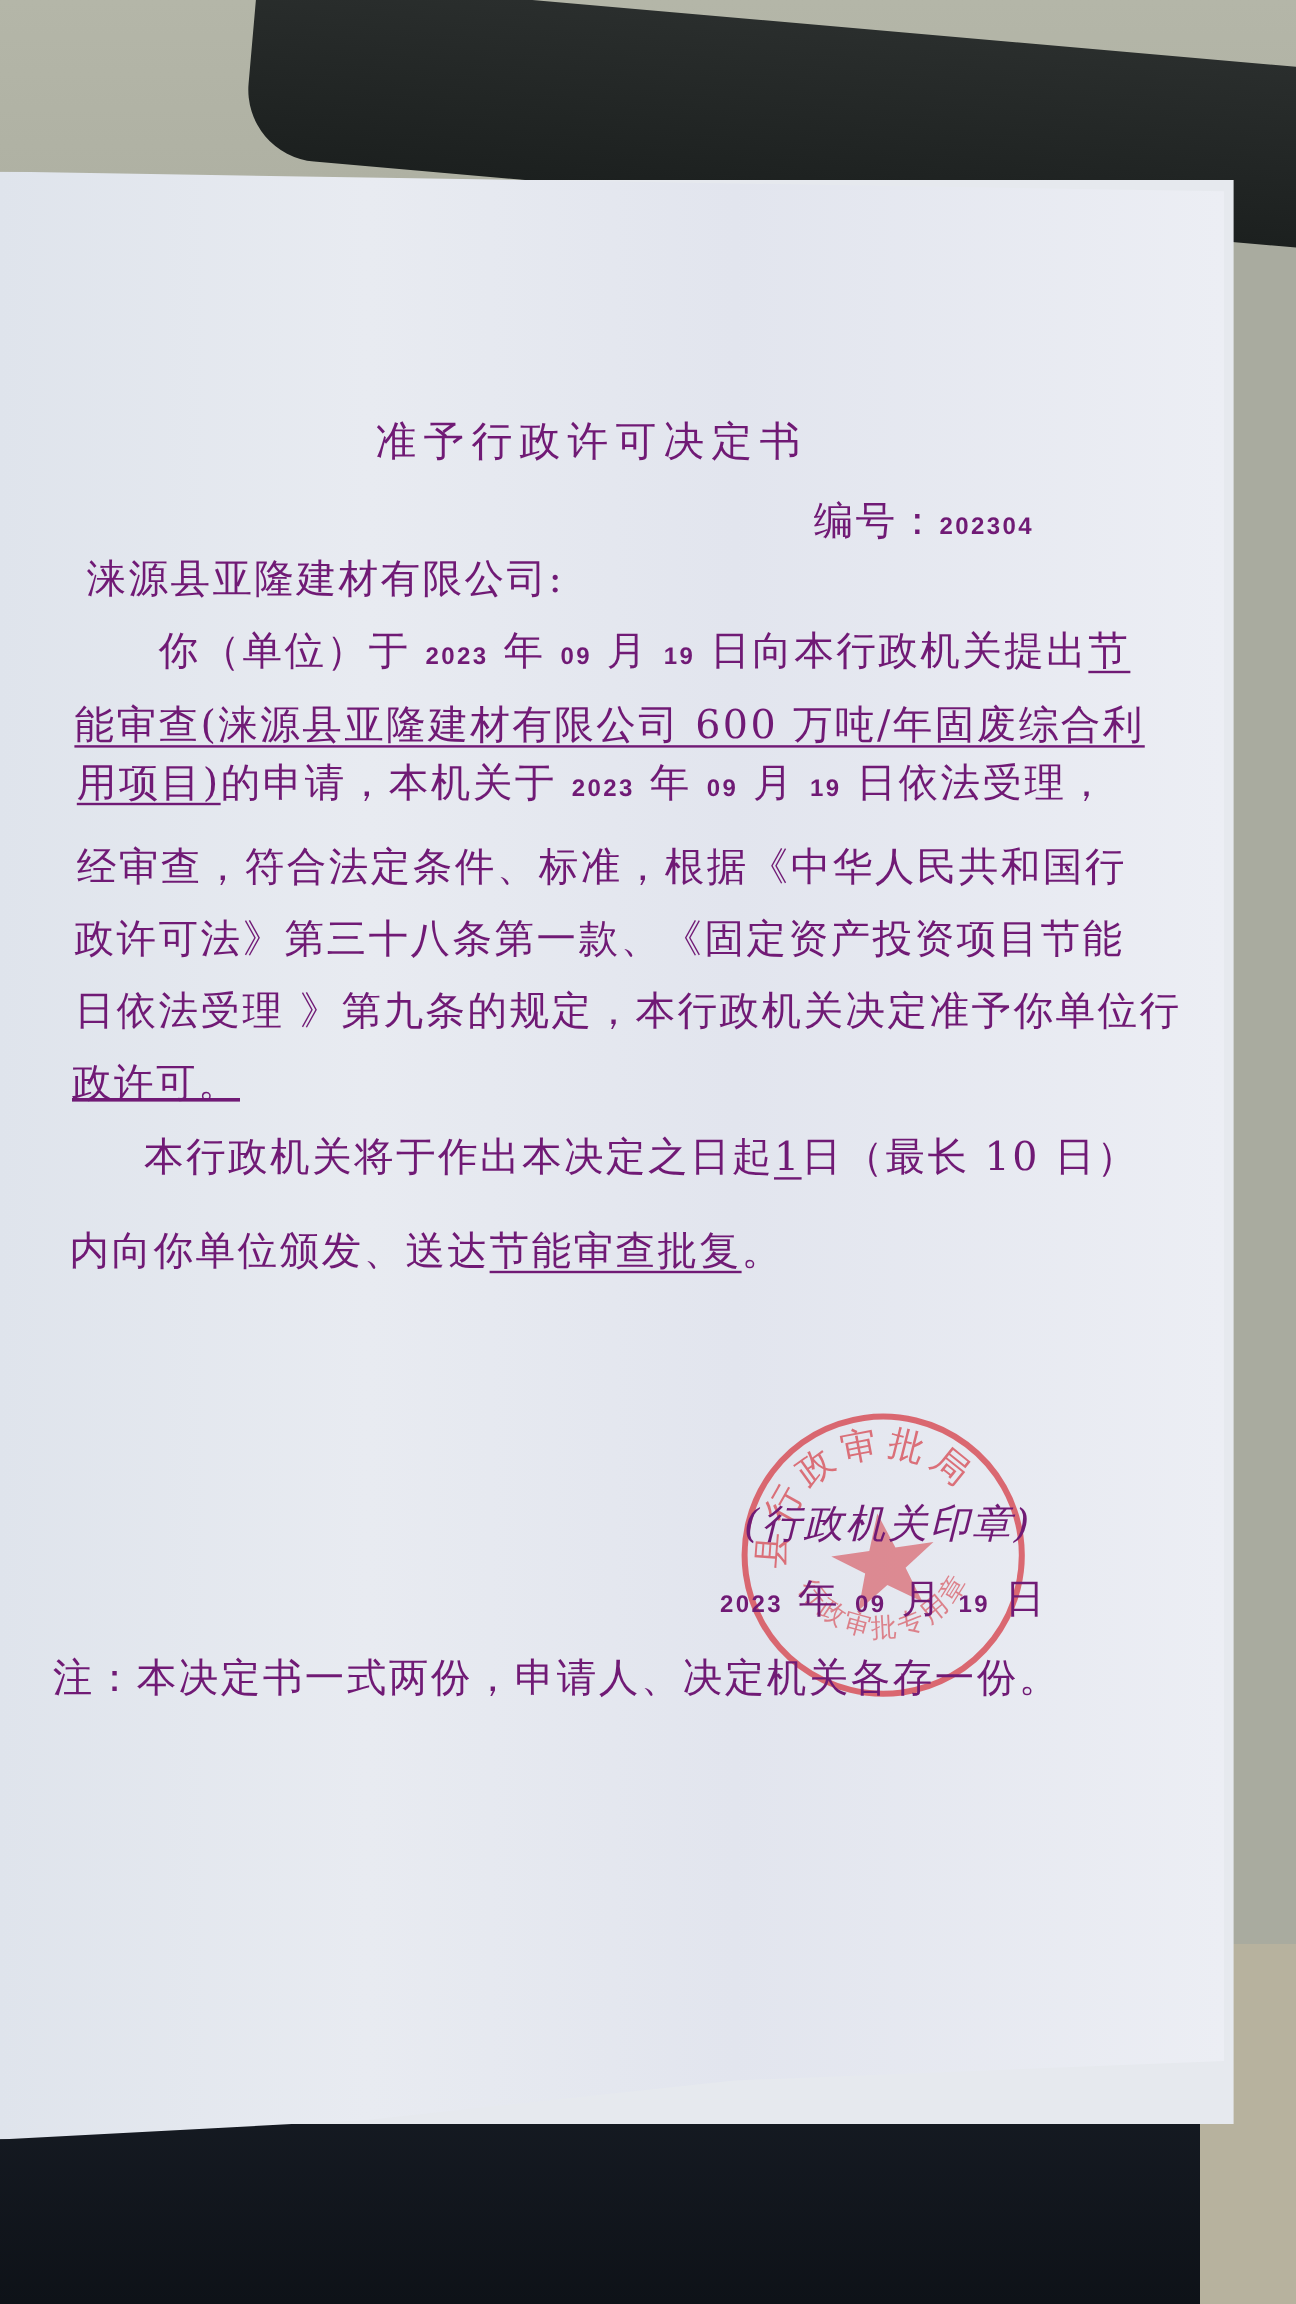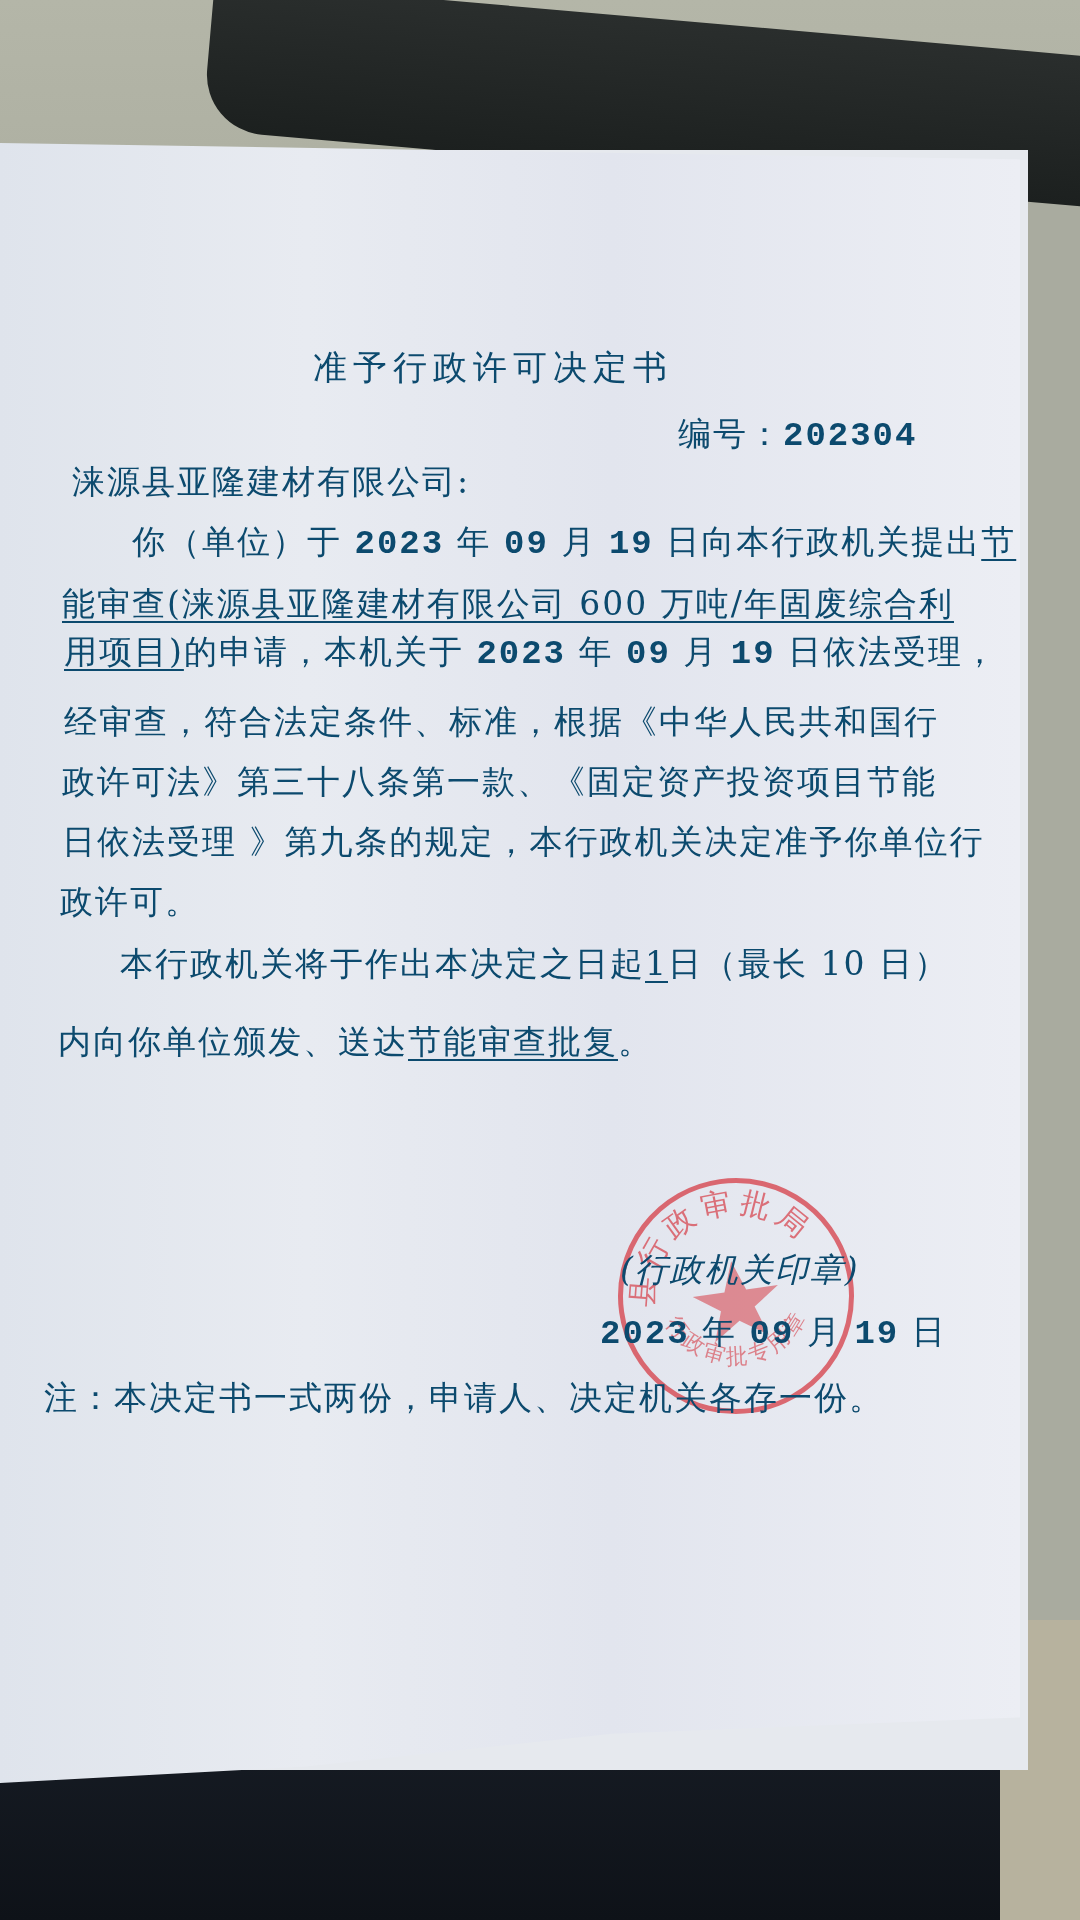--- a/index.html
+++ b/index.html
@@ -29,22 +29,22 @@
   .paper-under {
     position:absolute; left:20px; top:150px; width:1008px; height:1620px;
     background:#e6e9ee;
   }
   .paper {
     position:absolute; left:0; top:143px; width:1020px; height:1640px;
     background: linear-gradient(90deg,#dfe4ec 0%, #e8ebf1 30%, #e2e5ee 60%, #eceef4 100%);
     border-radius: 0 0 20px 0;
     clip-path: polygon(0 0, 100% 1%, 100% 96%, 60% 97%, 30% 99%, 0 100%);
   }
-  .text { position:absolute; color:#0c4a6e; font-size:33px; letter-spacing:2px; white-space:nowrap; }
-  .bold-num { font-family:Liberation Mono, monospace; font-weight:bold; font-size:34px; }
+  .text { position:absolute; color:#701a75; font-size:33px; letter-spacing:2px; white-space:nowrap; }
+  .bold-num { font-family:Liberation Sans, sans-serif; font-weight:bold; font-size:20px; }
   .u { text-decoration: underline; text-decoration-thickness:2px; text-underline-offset:6px; }
   .title { left:313px; top:345px; font-size:34px; letter-spacing:6px; }
   .docno { left:678px; top:412px; }
   .line { left:62px; }
   .stamp {
     position:absolute; left:618px; top:1178px; width:226px; height:226px;
     border:5px solid rgba(214,60,70,0.75); border-radius:50%;
     transform: rotate(-8deg);
   }
   .stamp svg { position:absolute; left:0; top:0; }
@@ -71,21 +71,21 @@
 <div class="text line" style="top:520px;left:132px;">
   <span>你（单位）于 </span><span class="bold-num">2023</span><span> 年 </span><span class="bold-num">09</span><span> 月 </span><span class="bold-num">19</span><span> 日向本行政机关提出</span><span class="u">节</span>
 </div>
 <div class="text line u" style="top:582px;left:62px;">能审查(涞源县亚隆建材有限公司 600 万吨/年固废综合利</div>
 <div class="text line" style="top:630px;left:64px;">
   <span class="u">用项目)</span><span>的申请，本机关于 </span><span class="bold-num">2023</span><span> 年 </span><span class="bold-num">09</span><span> 月 </span><span class="bold-num">19</span><span> 日依法受理，</span>
 </div>
 <div class="text line" style="top:700px;left:64px;">经审查，符合法定条件、标准，根据《中华人民共和国行</div>
 <div class="text line" style="top:760px;left:62px;text-align:right;">政许可法》第三十八条第一款、《固定资产投资项目节能</div>
 <div class="text line" style="top:820px;left:62px;">日依法受理 》第九条的规定，本行政机关决定准予你单位行</div>
-<div class="text line" style="top:880px;left:60px;">政许可。</div>
+<div class="text line" style="top:880px;left:60px;text-decoration:underline;">政许可。</div>
 
 <div class="text line" style="top:942px;left:120px;">
   <span>本行政机关将于作出本决定之日起</span><span class="u">1</span><span>日（最长 10 日）</span>
 </div>
 <div class="text line" style="top:1020px;left:58px;">
   <span>内向你单位颁发、送达</span><span class="u">节能审查批复</span><span>。</span>
 </div>
 
 <div class="stamp">
   <svg width="226" height="226" viewBox="0 0 226 226">

